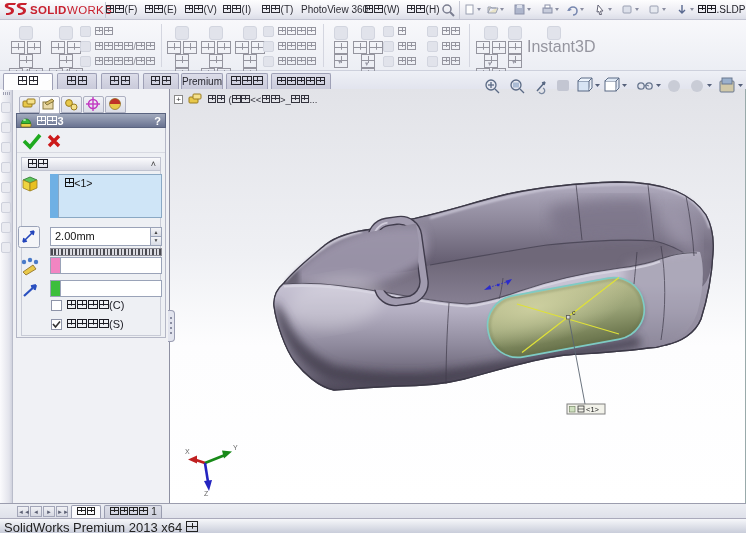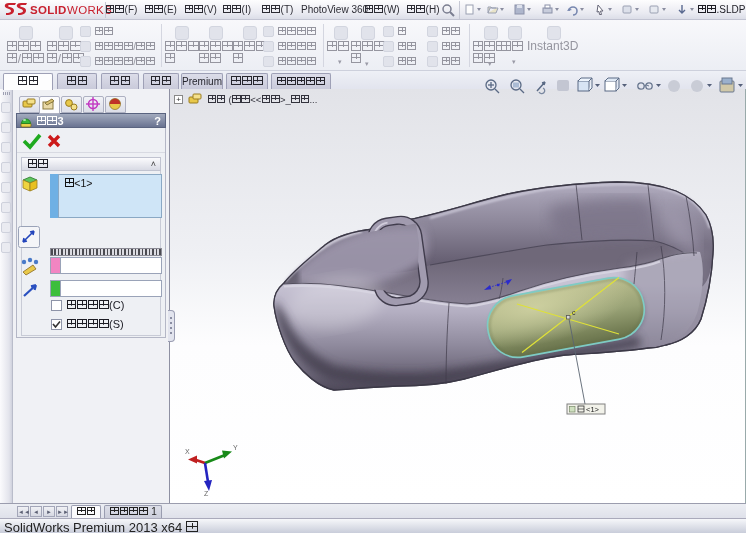--- a/index.html
+++ b/index.html
@@ -11,21 +11,21 @@
  linear-gradient(currentColor,currentColor) 0 100%/100% 1px no-repeat,
  linear-gradient(currentColor,currentColor) 0 0/1px 100% no-repeat,
  linear-gradient(currentColor,currentColor) 100% 0/1px 100% no-repeat,
  linear-gradient(currentColor,currentColor) 52% 25%/1px 52% no-repeat}
 
 #title{left:0;top:0;width:746px;height:20px;background:linear-gradient(#fdfdfe,#e9eaf1 70%,#dcdee8);border-bottom:1px solid #c2c4d2}
 #title .menu{position:absolute;top:4px;font-size:10px;color:#2c2c34;white-space:nowrap}
 
 #ribbon{left:0;top:20px;width:746px;height:51px;background:linear-gradient(#f8f8fb,#eceef4);border-bottom:1px solid #cdd0dc;color:#95959f}
 .rsep{position:absolute;top:4px;height:43px;width:1px;background:#d4d6e0}
-.rbig{position:absolute;font-size:12px;color:#95959f;line-height:11px}
+.rbig{position:absolute;font-size:16px;color:#95959f;text-align:center;line-height:11px}
 .rsmall{position:absolute;font-size:10px;color:#95959f;white-space:nowrap}
 .ricon{display:block;margin:0 auto 1px auto;width:14px;height:14px;background:#e1e3eb;border:1px solid #d2d5df;border-radius:3px}
 .rsicon{display:inline-block;width:11px;height:11px;background:#e1e3eb;border:1px solid #d2d5df;border-radius:2px;vertical-align:-2px;margin-right:3px}
 .rdrop{position:absolute;font-size:7px;color:#9a9aa6}
 
 #ctabs{left:0;top:71px;width:746px;height:18px;background:linear-gradient(#eef0f6,#e2e4ee)}
 .ctab{position:absolute;top:2px;height:16px;font-size:11px;color:#26262e;text-align:center;background:linear-gradient(#dcdde9,#c9cada);border:1px solid #9ea0b6;border-bottom:none;border-radius:2px 2px 0 0;line-height:15px}
 .ctab.act{background:#fdfdfe;z-index:3;height:17px}
 
 #lstrip{left:0;top:89px;width:13px;height:414px;background:linear-gradient(90deg,#fbfbfd,#e3e4ec 75%,#cfd1dd);border-right:1px solid #b9bcca}
@@ -214,20 +214,25 @@
 <path d="M17,6 L10,9 L10,17 L17,14 Z" fill="#e8c020" stroke="#9a7d20" stroke-width="0.8"></path>
       </svg>
 <div id="selbar" style="left:33px;top:46px;width:8px;height:44px"></div>
 <div id="selbox" style="left:41px;top:46px;width:104px;height:44px;font-size:10.5px;color:#111">
         <span style="position:absolute;left:5px;top:2px"><i class="k"></i>&lt;1&gt;</span>
       </div>
 <svg style="position:absolute;left:1px;top:98px" width="22" height="22">
         <rect x="0.5" y="0.5" width="21" height="21" rx="2" fill="#f4f5f8" stroke="#9aa3b8"></rect>
         <path d="M5,16 L16,5 M16,5 l-4,1 M16,5 l-1,4 M5,16 l4,-1 M5,16 l1,-4" stroke="#2244bb" stroke-width="1.6" fill="none"></path>
       </svg>
+<div class="spinbox" style="left:33px;top:99px;width:112px;height:19px">
+        <span style="position:absolute;left:4px;top:2px">2.00mm</span>
+<div style="position:absolute;right:0;top:0;width:11px;height:9px;background:linear-gradient(#f4f5f8,#d8dbe4);border-left:1px solid #9aa3b8;border-bottom:1px solid #9aa3b8;font-size:5px;color:#444;text-align:center;line-height:8px">▲</div>
+<div style="position:absolute;right:0;bottom:0;width:11px;height:8px;background:linear-gradient(#f4f5f8,#d8dbe4);border-left:1px solid #9aa3b8;font-size:5px;color:#444;text-align:center;line-height:7px">▼</div>
+      </div>
 <div style="position:absolute;left:33px;top:120px;width:112px;height:8px;border:1px solid #8a8a94;background:repeating-linear-gradient(90deg,#4a4a50 0,#4a4a50 1.5px,#dcdce2 1.5px,#dcdce2 3.5px)"></div>
 <svg style="position:absolute;left:2px;top:128px" width="24" height="20">
         <circle cx="5" cy="6" r="2.2" fill="#4a7ac8"></circle>
         <circle cx="11" cy="4" r="2.2" fill="#4a7ac8"></circle>
         <circle cx="17" cy="6" r="2.2" fill="#4a7ac8"></circle>
         <path d="M4,16 L14,9 L17,13 L7,19 Z" fill="#e8c84a" stroke="#8a6a20" stroke-width="0.8"></path>
       </svg>
 <div style="position:absolute;left:33px;top:129px;width:10px;height:17px;background:#f285c2;border:1px solid #9aa3b8;border-right:none"></div>
 <div style="position:absolute;left:43px;top:129px;width:102px;height:17px;background:#fff;border:1px solid #9aa3b8"></div>
 <svg style="position:absolute;left:4px;top:151px" width="22" height="20">

